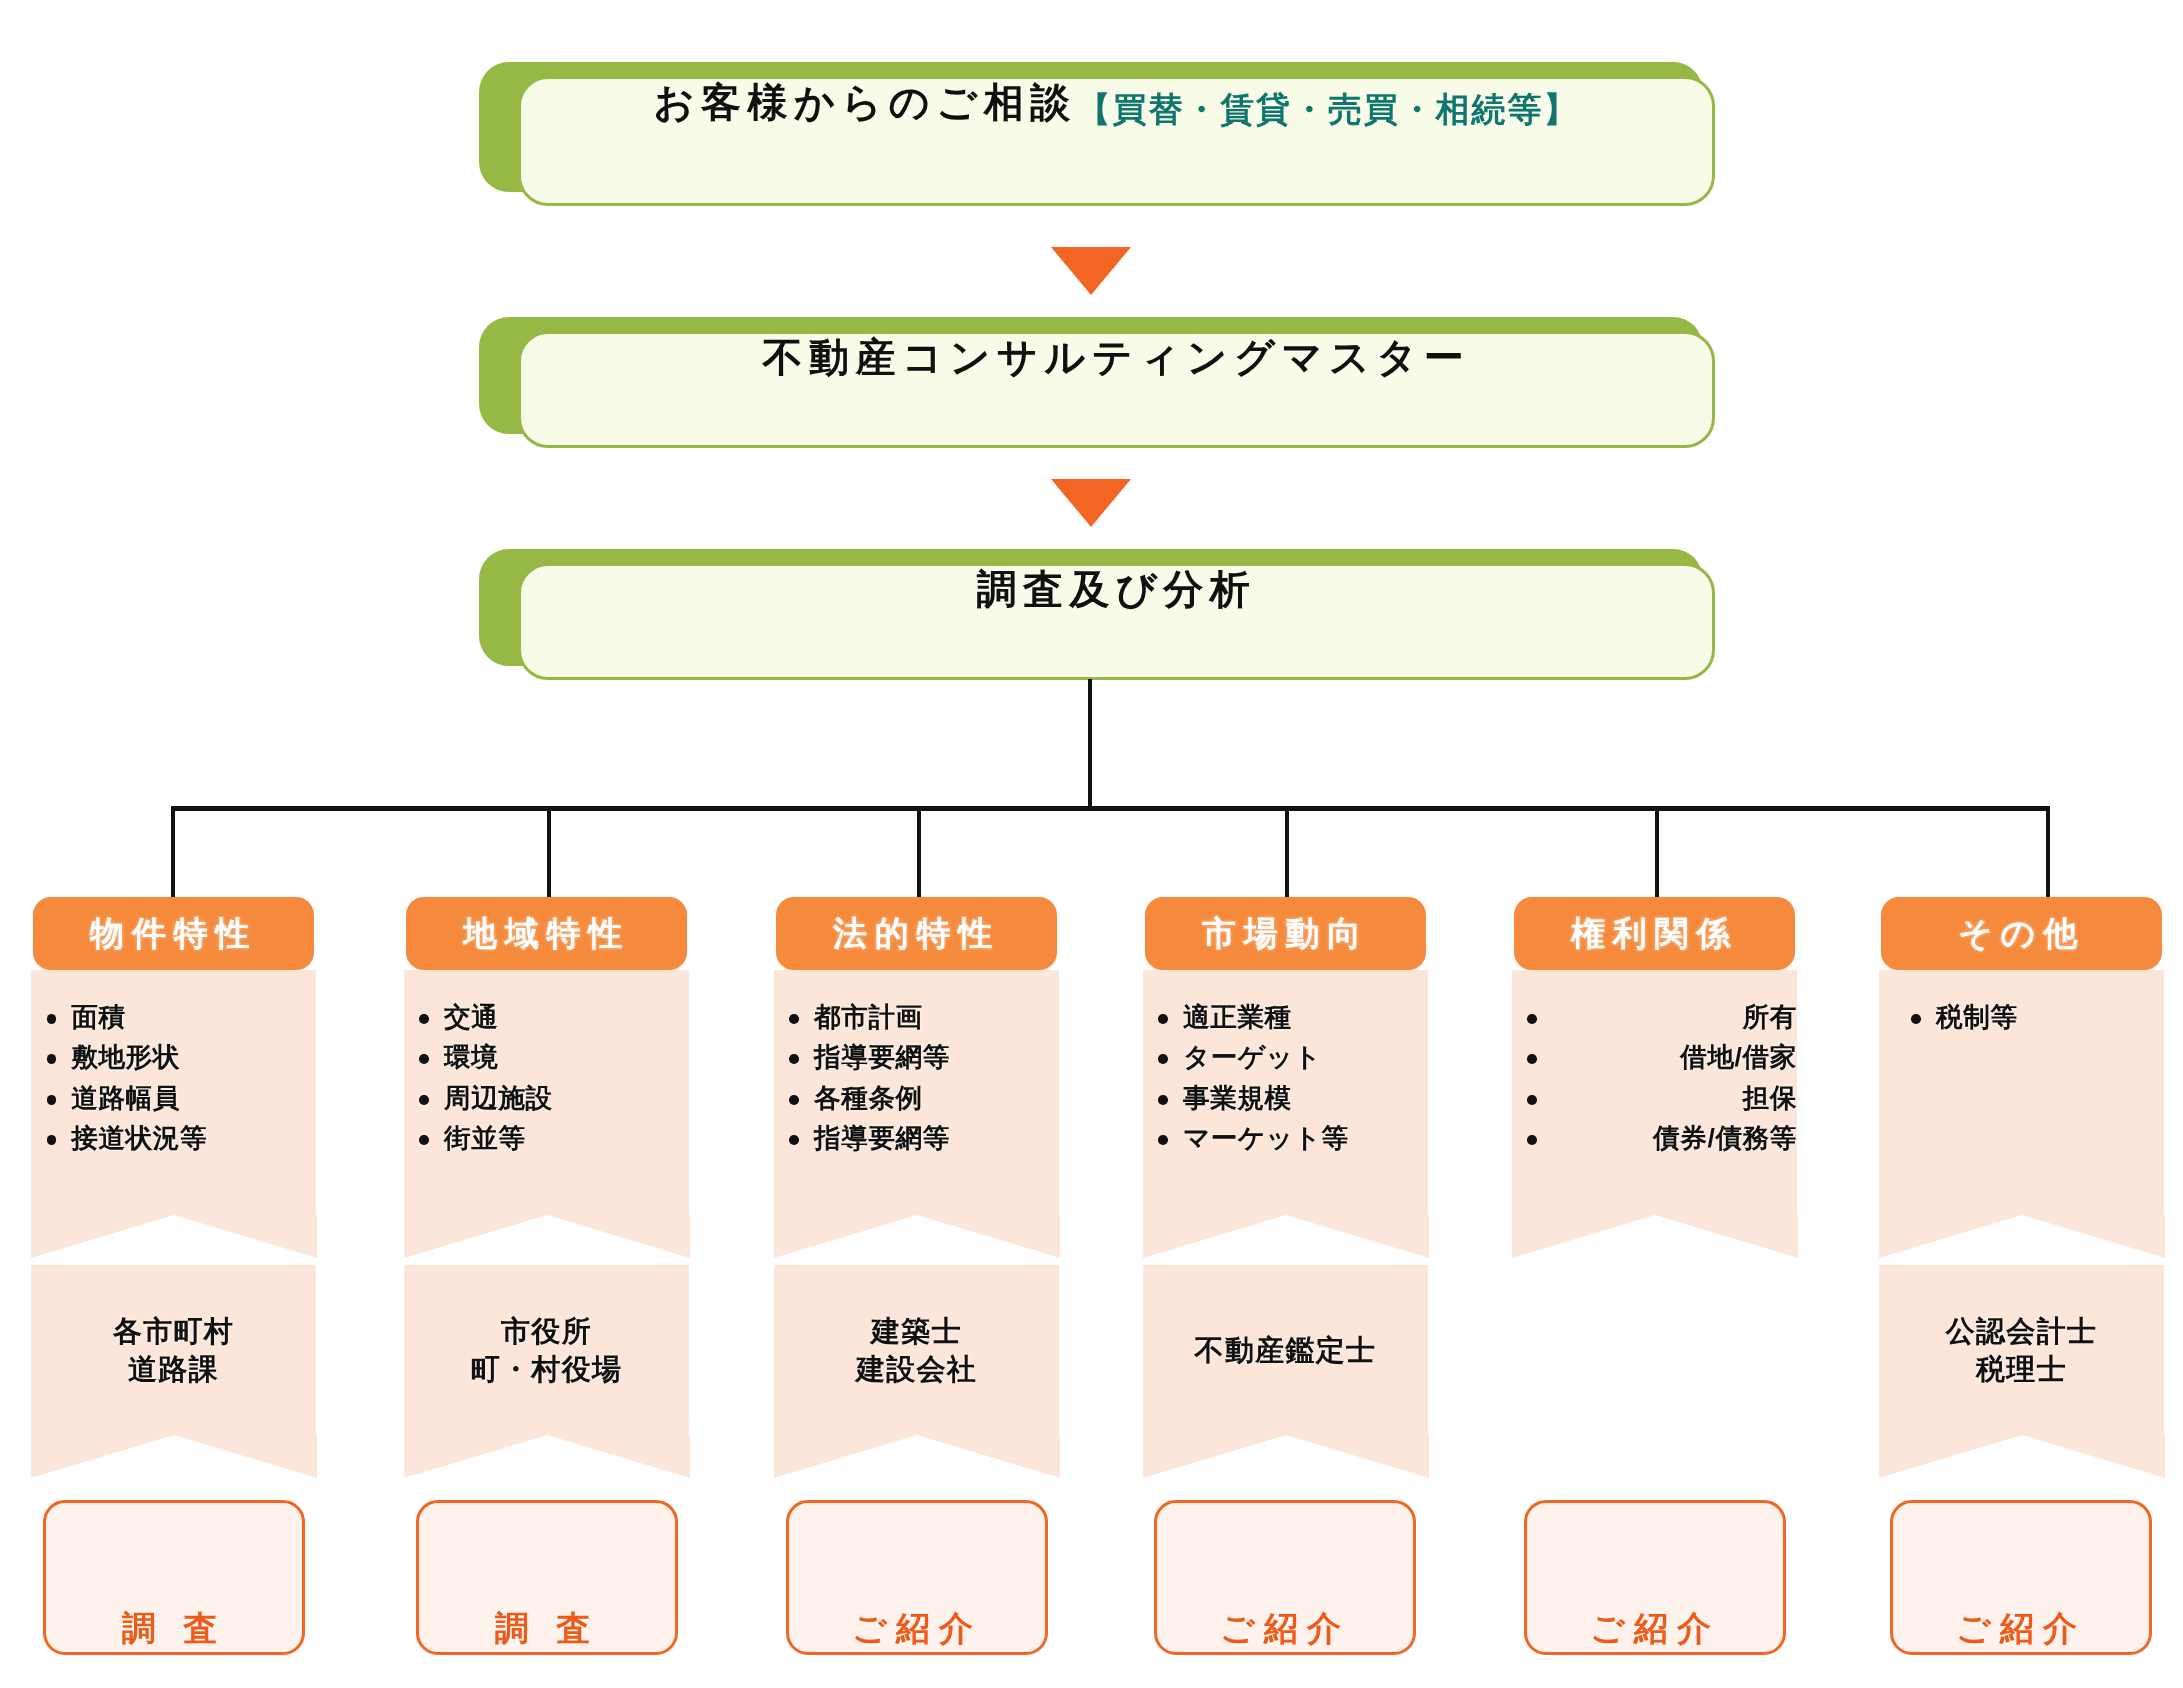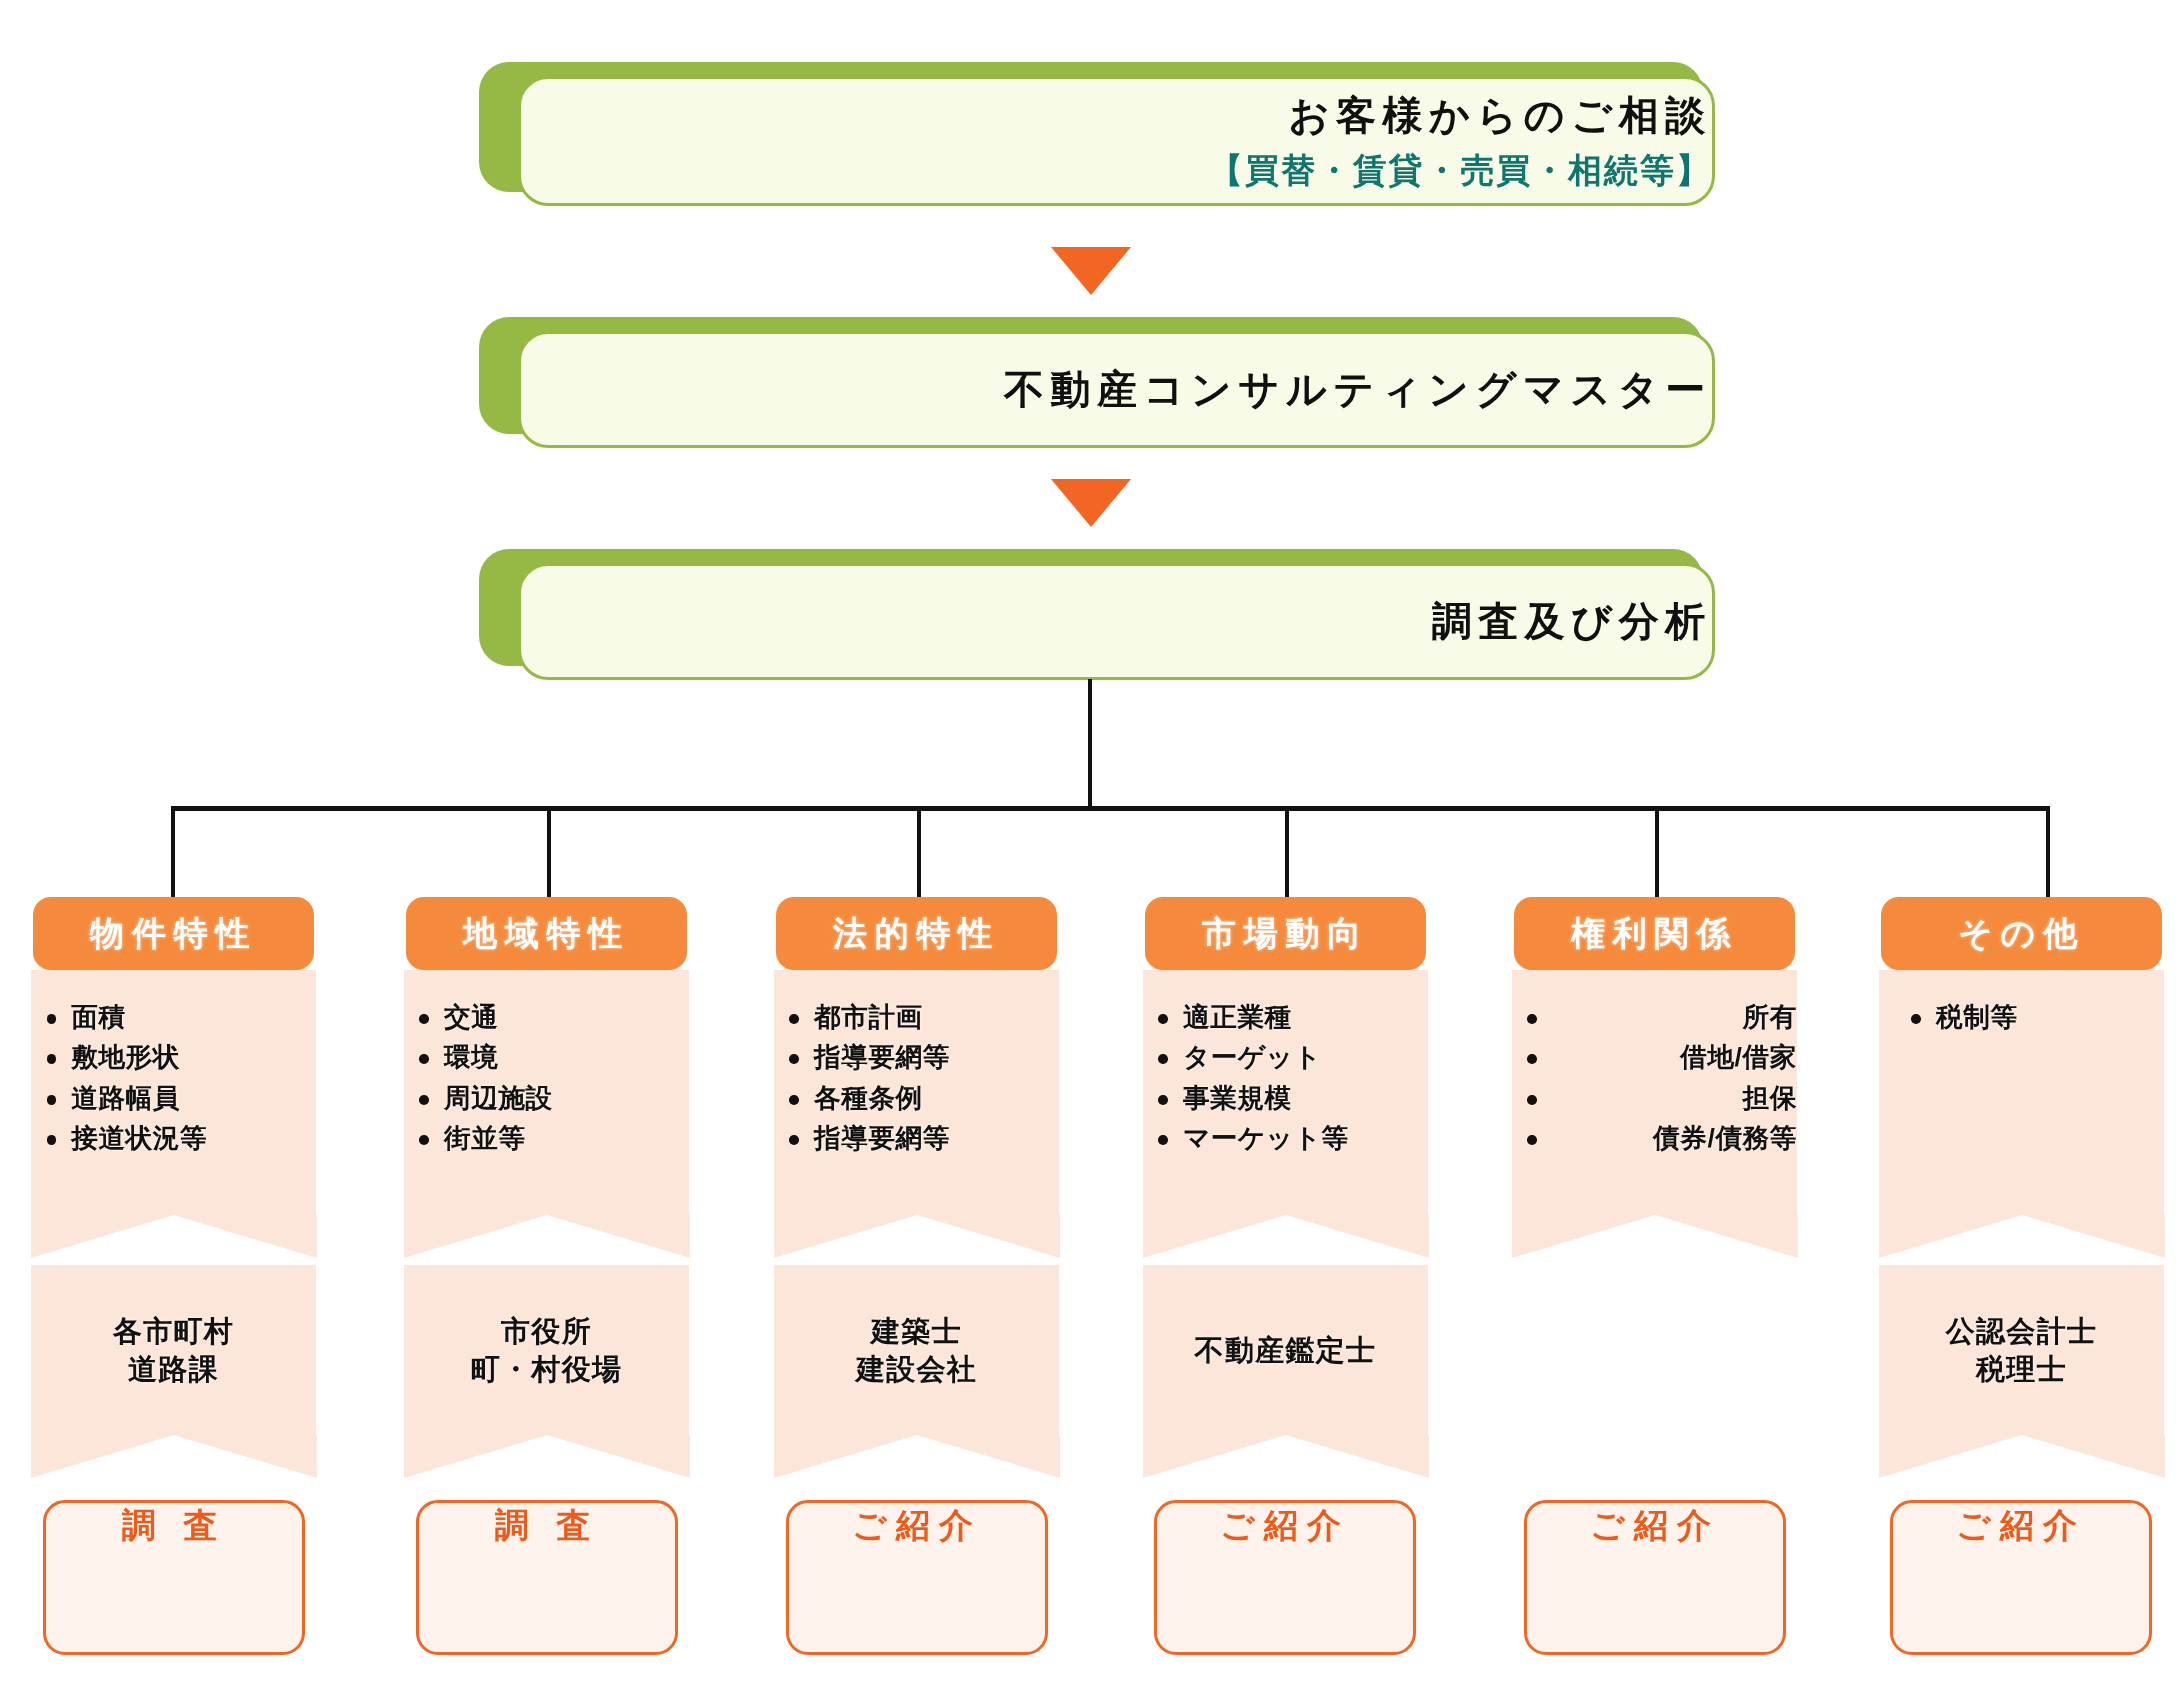--- a/index.html
+++ b/index.html
@@ -12,22 +12,23 @@
 
   
   .greenbox{position:absolute;}
   .greenbox .shadow{
     position:absolute;left:0;top:0;width:100%;height:100%;
     background:#96b946;border-radius:30px;
   }
   .greenbox .face{
     position:absolute;left:39px;top:14.3px;right:-11.7px;bottom:-14.3px;
     background:#f7fbe8;border:3.2px solid #96b946;border-radius:30px;
-    display:flex;flex-direction:column;align-items:flex-end;justify-content:center;
+    display:flex;flex-direction:row;align-items:flex-start;justify-content:center;
     box-sizing:border-box;
+    font-family:Liberation Serif, serif;
   }
   .gb-title{
     font-size:40px;font-weight:bold;color:#101010;letter-spacing:6.5px;
     line-height:1.18;white-space:nowrap;
   }
   .gb-sub{
     font-size:34px;font-weight:bold;color:#0f766e;letter-spacing:1.9px;
     line-height:1.2;margin-top:10.4px;white-space:nowrap;
   }
 
@@ -92,21 +93,21 @@
   .pro-text{
     font-size:29px;font-weight:bold;color:#111111;line-height:1.32;
     text-align:center;letter-spacing:1.3px;white-space:nowrap;
     text-shadow:0 0 3.2px rgba(255,255,255,.8);
   }
 
   
   .actbtn{
     position:absolute;top:1500px;width:262px;height:155px;
     background:#fdf2ec;border:3.9px solid #f26522;border-radius:22px;
-    display:flex;align-items:flex-start;justify-content:center;
+    display:flex;align-items:flex-end;justify-content:center;
     box-sizing:border-box;
   }
   .act-label{
     font-size:34px;font-weight:bold;color:#f05a19;letter-spacing:9px;
     white-space:nowrap;text-shadow:0 0 4.5px rgba(255,255,255,.7);
   }
 </style>
 </head>
 <body>
 

